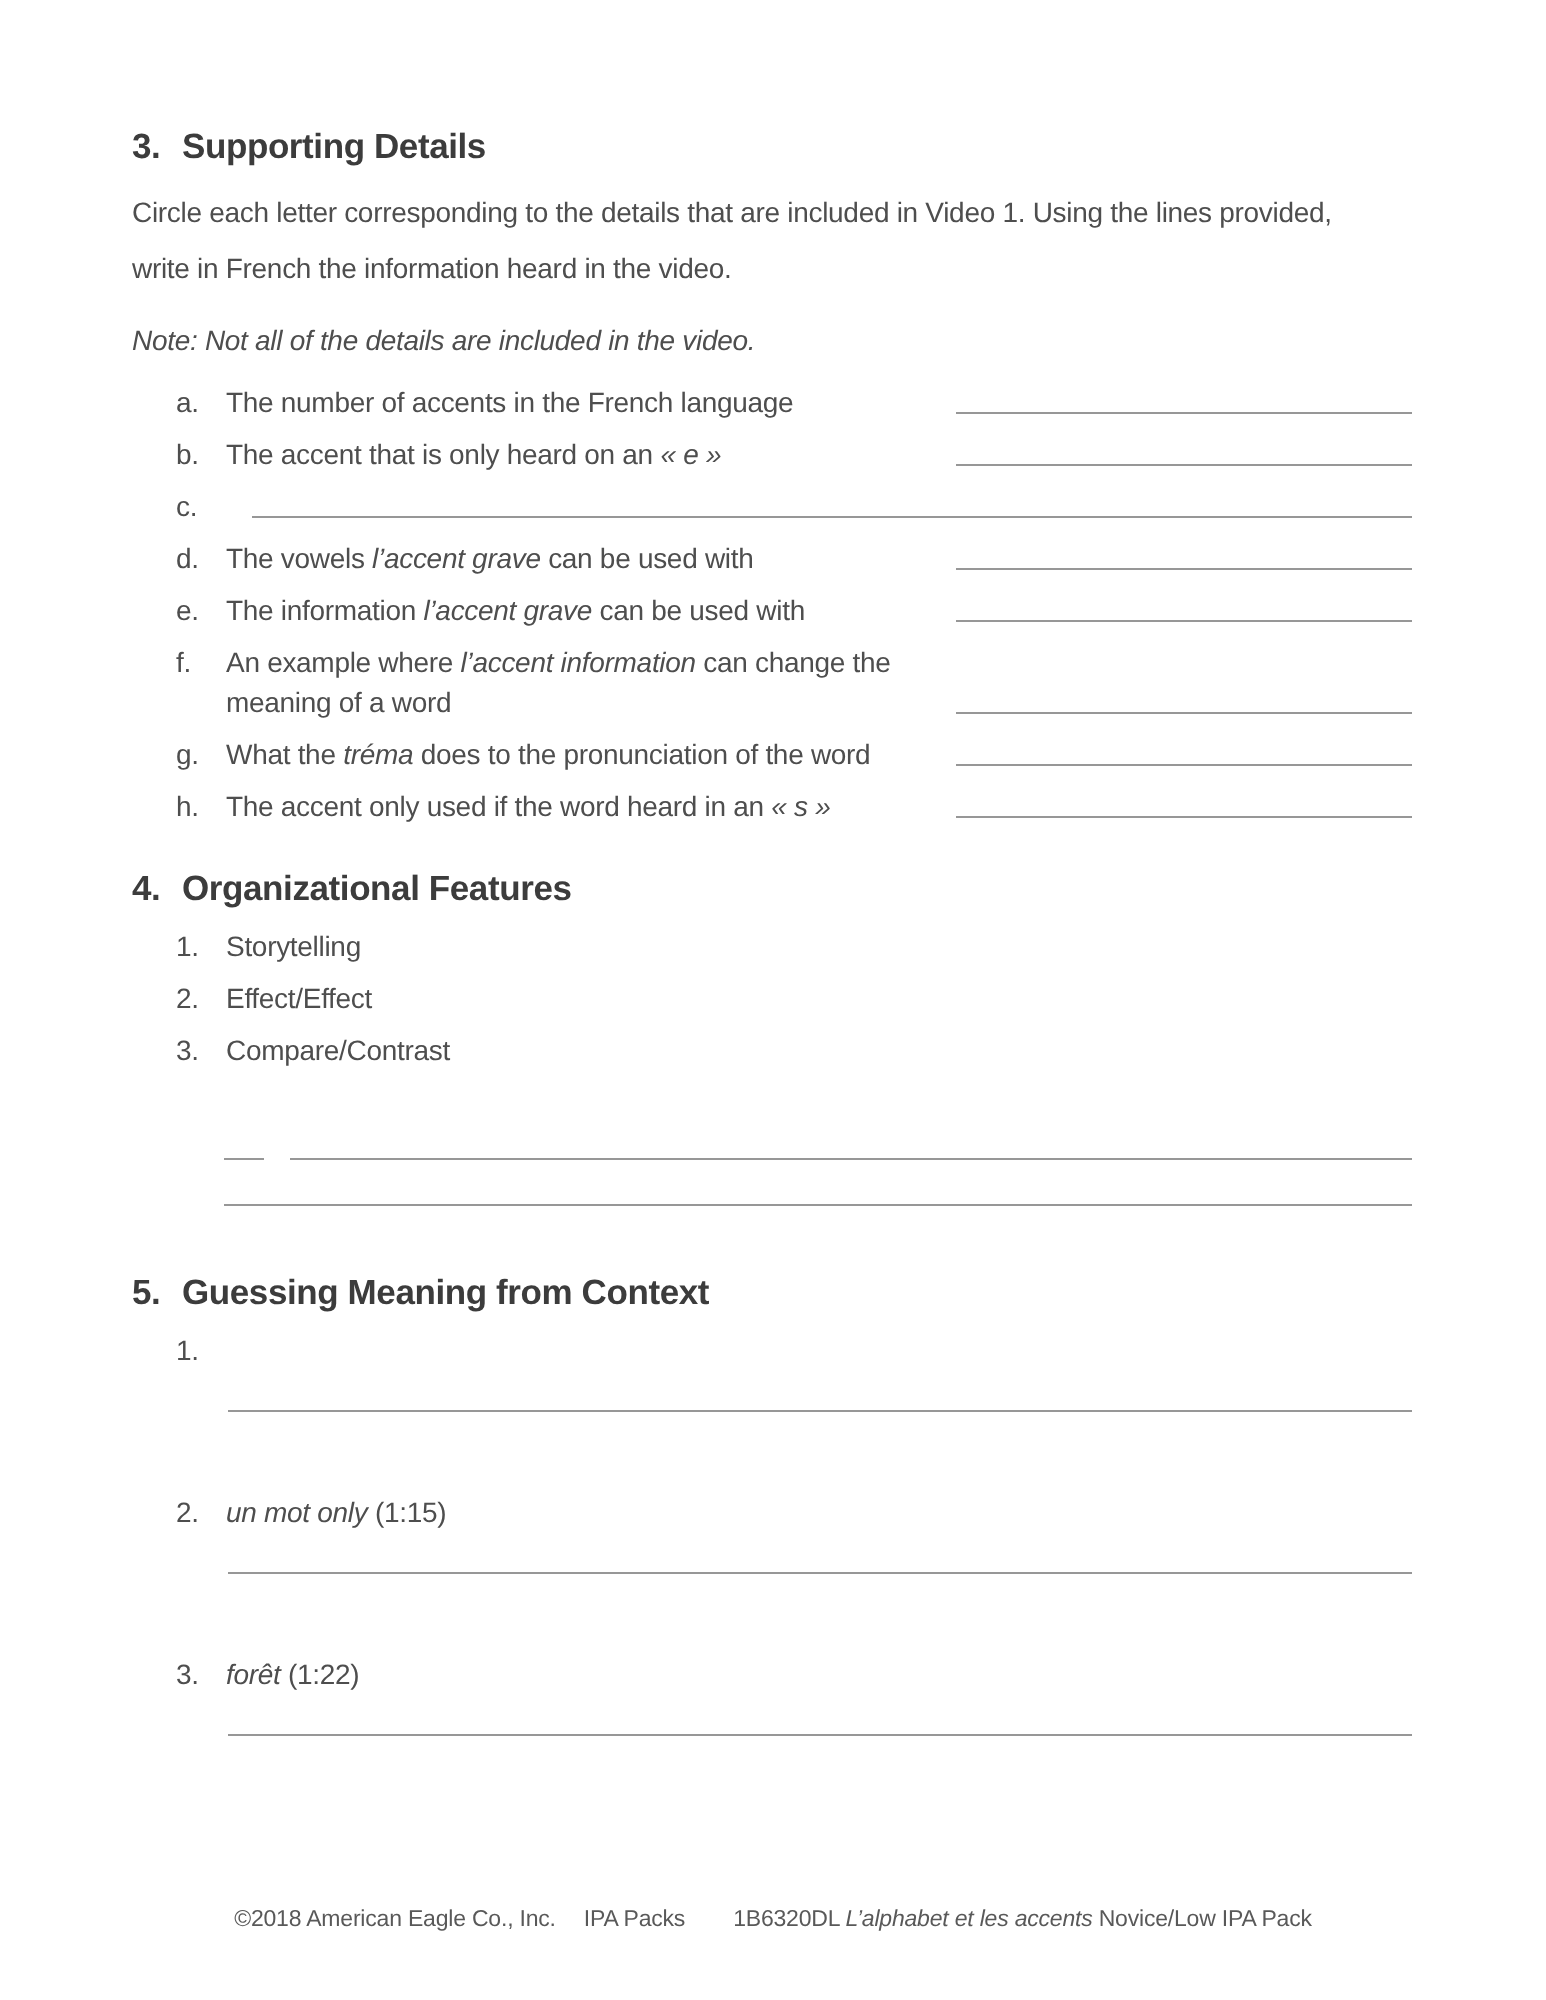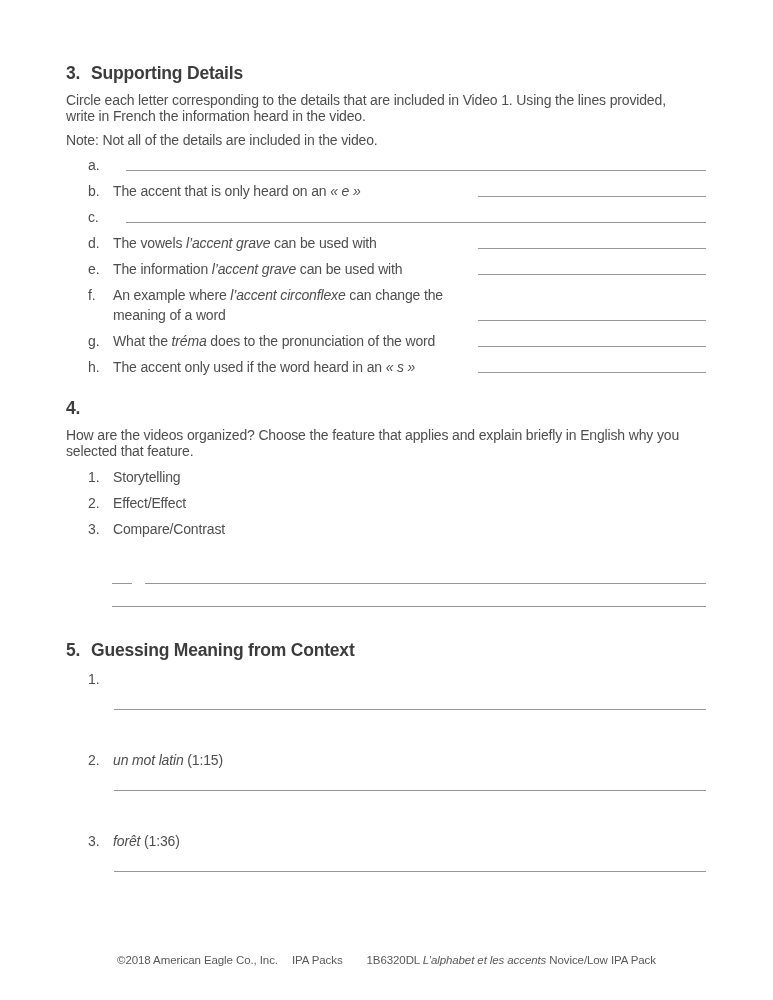--- a/index.html
+++ b/index.html
@@ -27,25 +27,25 @@
     font-weight: 700;
     color: var(--heading, #3c3c3c);
     letter-spacing: -0.2px;
     line-height: 20px;
     margin: 0 0 9px 0;
   }
   .sec-num { flex: 0 0 25px; }
   p.body {
     font-size: 14px;
     letter-spacing: -0.15px;
-    line-height: 16px;
+    line-height: 28px;
     margin: 0 0 8px 0;
     max-width: 628px;
   }
-  p.note { margin: 4px 0 7px 0; }
+  p.note { margin: 4px 0 7px 0; font-style: italic; }
 
   
   .detail-list { margin-top: 2px; }
   .d-row {
     display: flex;
     align-items: flex-end;
     margin-bottom: 6px;
     font-size: 14px;
     letter-spacing: -0.15px;
     line-height: 20px;
@@ -138,20 +138,21 @@
     <h2 class="sec-head">
       <span class="sec-num">3.</span>
       <span>Supporting Details</span>
     </h2>
     <p class="body">Circle each letter corresponding to the details that are included in Video 1. Using the lines provided, write in French the information heard in the video.</p>
     <p class="body note">Note: Not all of the details are included in the video.</p>
 
     <div class="detail-list">
       <div class="d-row">
         <span class="d-letter">a.</span>
+        <span class="d-text"><span>The number of accents in the French language</span></span>
         <span class="d-line"></span>
       </div>
       <div class="d-row">
         <span class="d-letter">b.</span>
         <span class="d-text"><span>The accent that is only heard on an </span><span class="it">« e »</span></span>
         <span class="d-line"></span>
       </div>
       <div class="d-row">
         <span class="d-letter">c.</span>
         <span class="d-line"></span>
@@ -161,41 +162,41 @@
         <span class="d-text"><span>The vowels </span><span class="it">l’accent grave</span><span> can be used with</span></span>
         <span class="d-line"></span>
       </div>
       <div class="d-row">
         <span class="d-letter">e.</span>
         <span class="d-text"><span>The information </span><span class="it">l’accent grave</span><span> can be used with</span></span>
         <span class="d-line"></span>
       </div>
       <div class="d-row">
         <span class="d-letter">f.</span>
-        <span class="d-text"><span>An example where </span><span class="it">l’accent circonflexe</span><span> can change the meaning of a word</span></span>
+        <span class="d-text"><span>An example where </span><span class="it">l’accent information</span><span> can change the meaning of a word</span></span>
         <span class="d-line"></span>
       </div>
       <div class="d-row">
         <span class="d-letter">g.</span>
         <span class="d-text"><span>What the </span><span class="it">tréma</span><span> does to the pronunciation of the word</span></span>
         <span class="d-line"></span>
       </div>
       <div class="d-row">
         <span class="d-letter">h.</span>
         <span class="d-text"><span>The accent only used if the word heard in an </span><span class="it">« s »</span></span>
         <span class="d-line"></span>
       </div>
     </div>
   </div>
 
   <div class="section-4">
     <h2 class="sec-head">
       <span class="sec-num">4.</span>
+      <span>Organizational Features</span>
     </h2>
-    <p class="body">How are the videos organized? Choose the feature that applies and explain briefly in English why you selected that feature.</p>
 
     <div class="opt-list">
       <div class="o-row">
         <span class="o-num">1.</span>
         <span>Storytelling</span>
       </div>
       <div class="o-row">
         <span class="o-num">2.</span>
         <span>Effect/Effect</span>
       </div>
@@ -225,28 +226,28 @@
     <div class="guess-list">
       <div class="g-item">
         <div class="g-row">
           <span class="o-num">1.</span>
         </div>
         <div class="g-line"></div>
       </div>
       <div class="g-item">
         <div class="g-row">
           <span class="o-num">2.</span>
-          <span><span class="it">un mot latin</span><span> (1:15)</span></span>
+          <span><span class="it">un mot only</span><span> (1:15)</span></span>
         </div>
         <div class="g-line"></div>
       </div>
       <div class="g-item">
         <div class="g-row">
           <span class="o-num">3.</span>
-          <span><span class="it">forêt</span><span> (1:36)</span></span>
+          <span><span class="it">forêt</span><span> (1:22)</span></span>
         </div>
         <div class="g-line"></div>
       </div>
     </div>
   </div>
 
   <div class="footer">
     <span>©2018 American Eagle Co., Inc.</span>
     <span class="f-gap-sm"></span>
     <span>IPA Packs</span>

